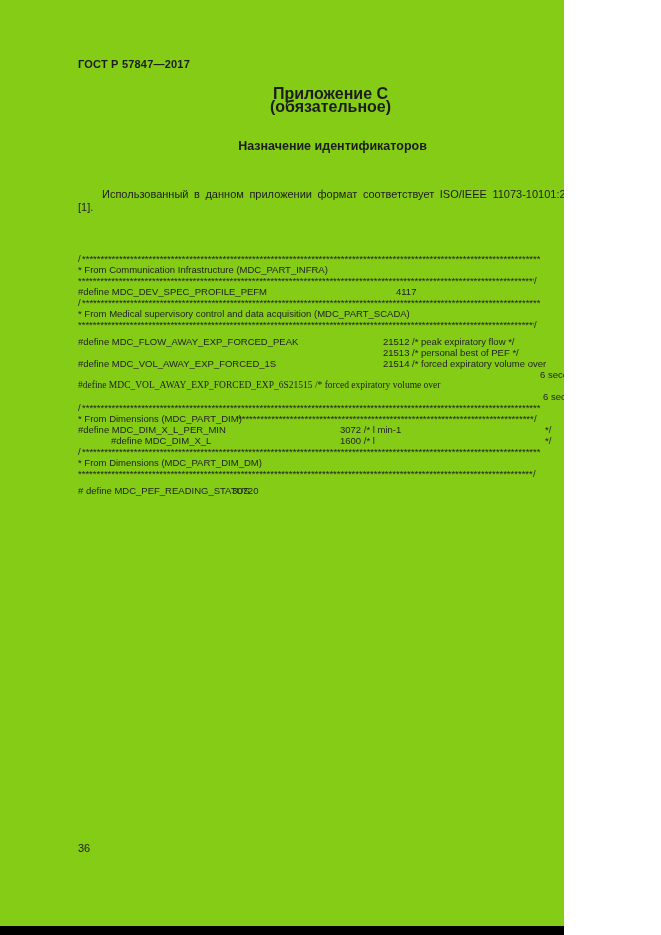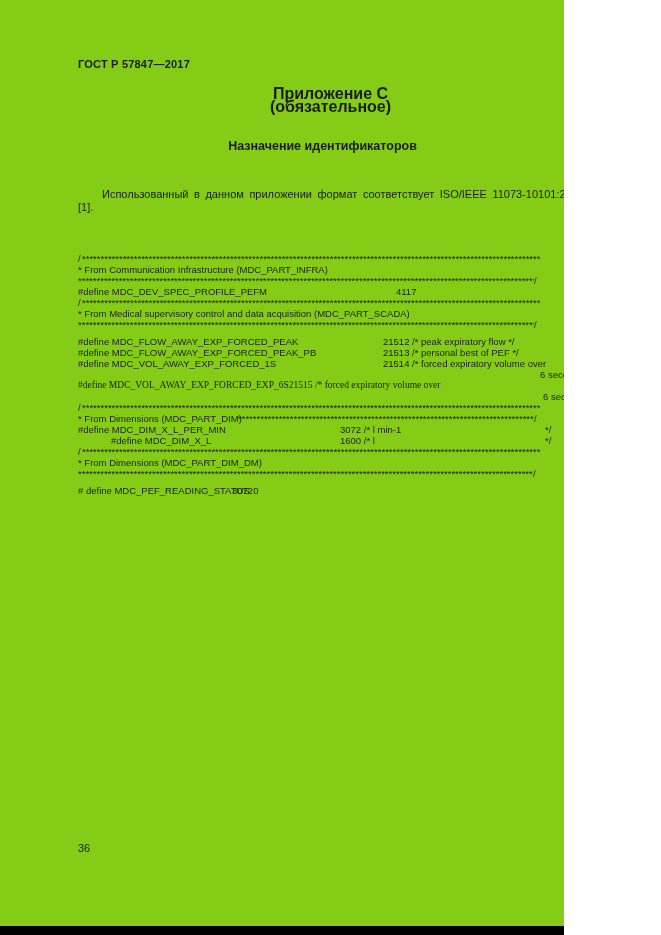--- a/index.html
+++ b/index.html
@@ -19,21 +19,21 @@
     position: absolute; left: 78px; top: 58px;
     font-size: 11px; font-weight: bold;
     letter-spacing: 0.2px;
   }
   .appendix {
     position: absolute; left: 78px; top: 88px; width: 505px;
     text-align: center; font-size: 16px; font-weight: bold;
     line-height: 12.5px;
   }
   .section-title {
-    position: absolute; left: 70px; top: 139px; width: 505px;
+    position: absolute; left: 80px; top: 139px; width: 505px;
     text-align: center; font-size: 12.5px; font-weight: bold;
   }
   .body-text {
     position: absolute; left: 78px; top: 188px; width: 506px;
     font-size: 11px; line-height: 12.6px; text-align: justify;
   }
   .para { text-indent: 24px; }
   .code {
     position: absolute; left: 78px; top: 253px; width: 520px;
     font-size: 9.5px; color: #222;
@@ -71,21 +71,21 @@
   <div class="code">
       <div class="code-line"><span style="left: 0px;">/</span><span class="clip" style="left: 4px; width: 458px;">****************************************************************************************************************************************************************</span></div>
       <div class="code-line"><span style="left: 0px;">* From Communication Infrastructure (MDC_PART_INFRA)</span></div>
       <div class="code-line"><span class="clip" style="left: 0px; width: 456px;">****************************************************************************************************************************************************************</span><span style="left: 456px;">/</span></div>
       <div class="code-line"><span style="left: 0px;">#define MDC_DEV_SPEC_PROFILE_PEFM</span><span style="left: 318px;">4117</span></div>
       <div class="code-line"><span style="left: 0px;">/</span><span class="clip" style="left: 4px; width: 458px;">****************************************************************************************************************************************************************</span></div>
       <div class="code-line"><span style="left: 0px;">* From Medical supervisory control and data acquisition (MDC_PART_SCADA)</span></div>
       <div class="code-line"><span class="clip" style="left: 0px; width: 456px;">****************************************************************************************************************************************************************</span><span style="left: 456px;">/</span></div>
       <div class="code-line blank"></div>
       <div class="code-line"><span style="left: 0px;">#define MDC_FLOW_AWAY_EXP_FORCED_PEAK</span><span style="left: 305px;">21512 /* peak expiratory flow */</span></div>
-      <div class="code-line"><span style="left: 0px;">#define MDC_FLOW_AWAY_EXP_FORCED_PEAK_PB</span><span style="left: 305px; text-align: right;">21513 /* personal best of PEF */</span></div>
+      <div class="code-line"><span style="left: 305px; text-align: right;">21513 /* personal best of PEF */</span></div>
       <div class="code-line"><span style="left: 0px;">#define MDC_VOL_AWAY_EXP_FORCED_1S</span><span style="left: 305px;">21514 /* forced expiratory volume over</span></div>
       <div class="code-line"><span style="left: 462px;">6 second */</span></div>
       <div class="code-line"><span style="left: 0px; font-family: Liberation Serif, serif;">#define MDC_VOL_AWAY_EXP_FORCED_EXP_6S21515 /* forced expiratory volume over</span></div>
       <div class="code-line"><span style="left: 465px;">6 seconds */</span></div>
       <div class="code-line"><span style="left: 0px;">/</span><span class="clip" style="left: 4px; width: 458px;">****************************************************************************************************************************************************************</span></div>
       <div class="code-line"><span style="left: 0px;">* From Dimensions (MDC_PART_DIM) </span><span class="clip" style="left: 160px; width: 296px;">****************************************************************************************************************************************************************</span><span style="left: 456px;">/</span></div>
       <div class="code-line"><span style="left: 0px;">#define MDC_DIM_X_L_PER_MIN</span><span style="left: 262px;">3072 /* l min-1</span><span style="left: 467px;">*/</span></div>
       <div class="code-line"><span style="left: 6px; margin-left: 27px;">#define MDC_DIM_X_L</span><span style="left: 262px;">1600 /* l</span><span style="left: 467px;">*/</span></div>
       <div class="code-line"><span style="left: 0px;">/</span><span class="clip" style="left: 4px; width: 458px;">****************************************************************************************************************************************************************</span></div>
       <div class="code-line"><span style="left: 0px;">* From Dimensions (MDC_PART_DIM_DM)</span></div>

